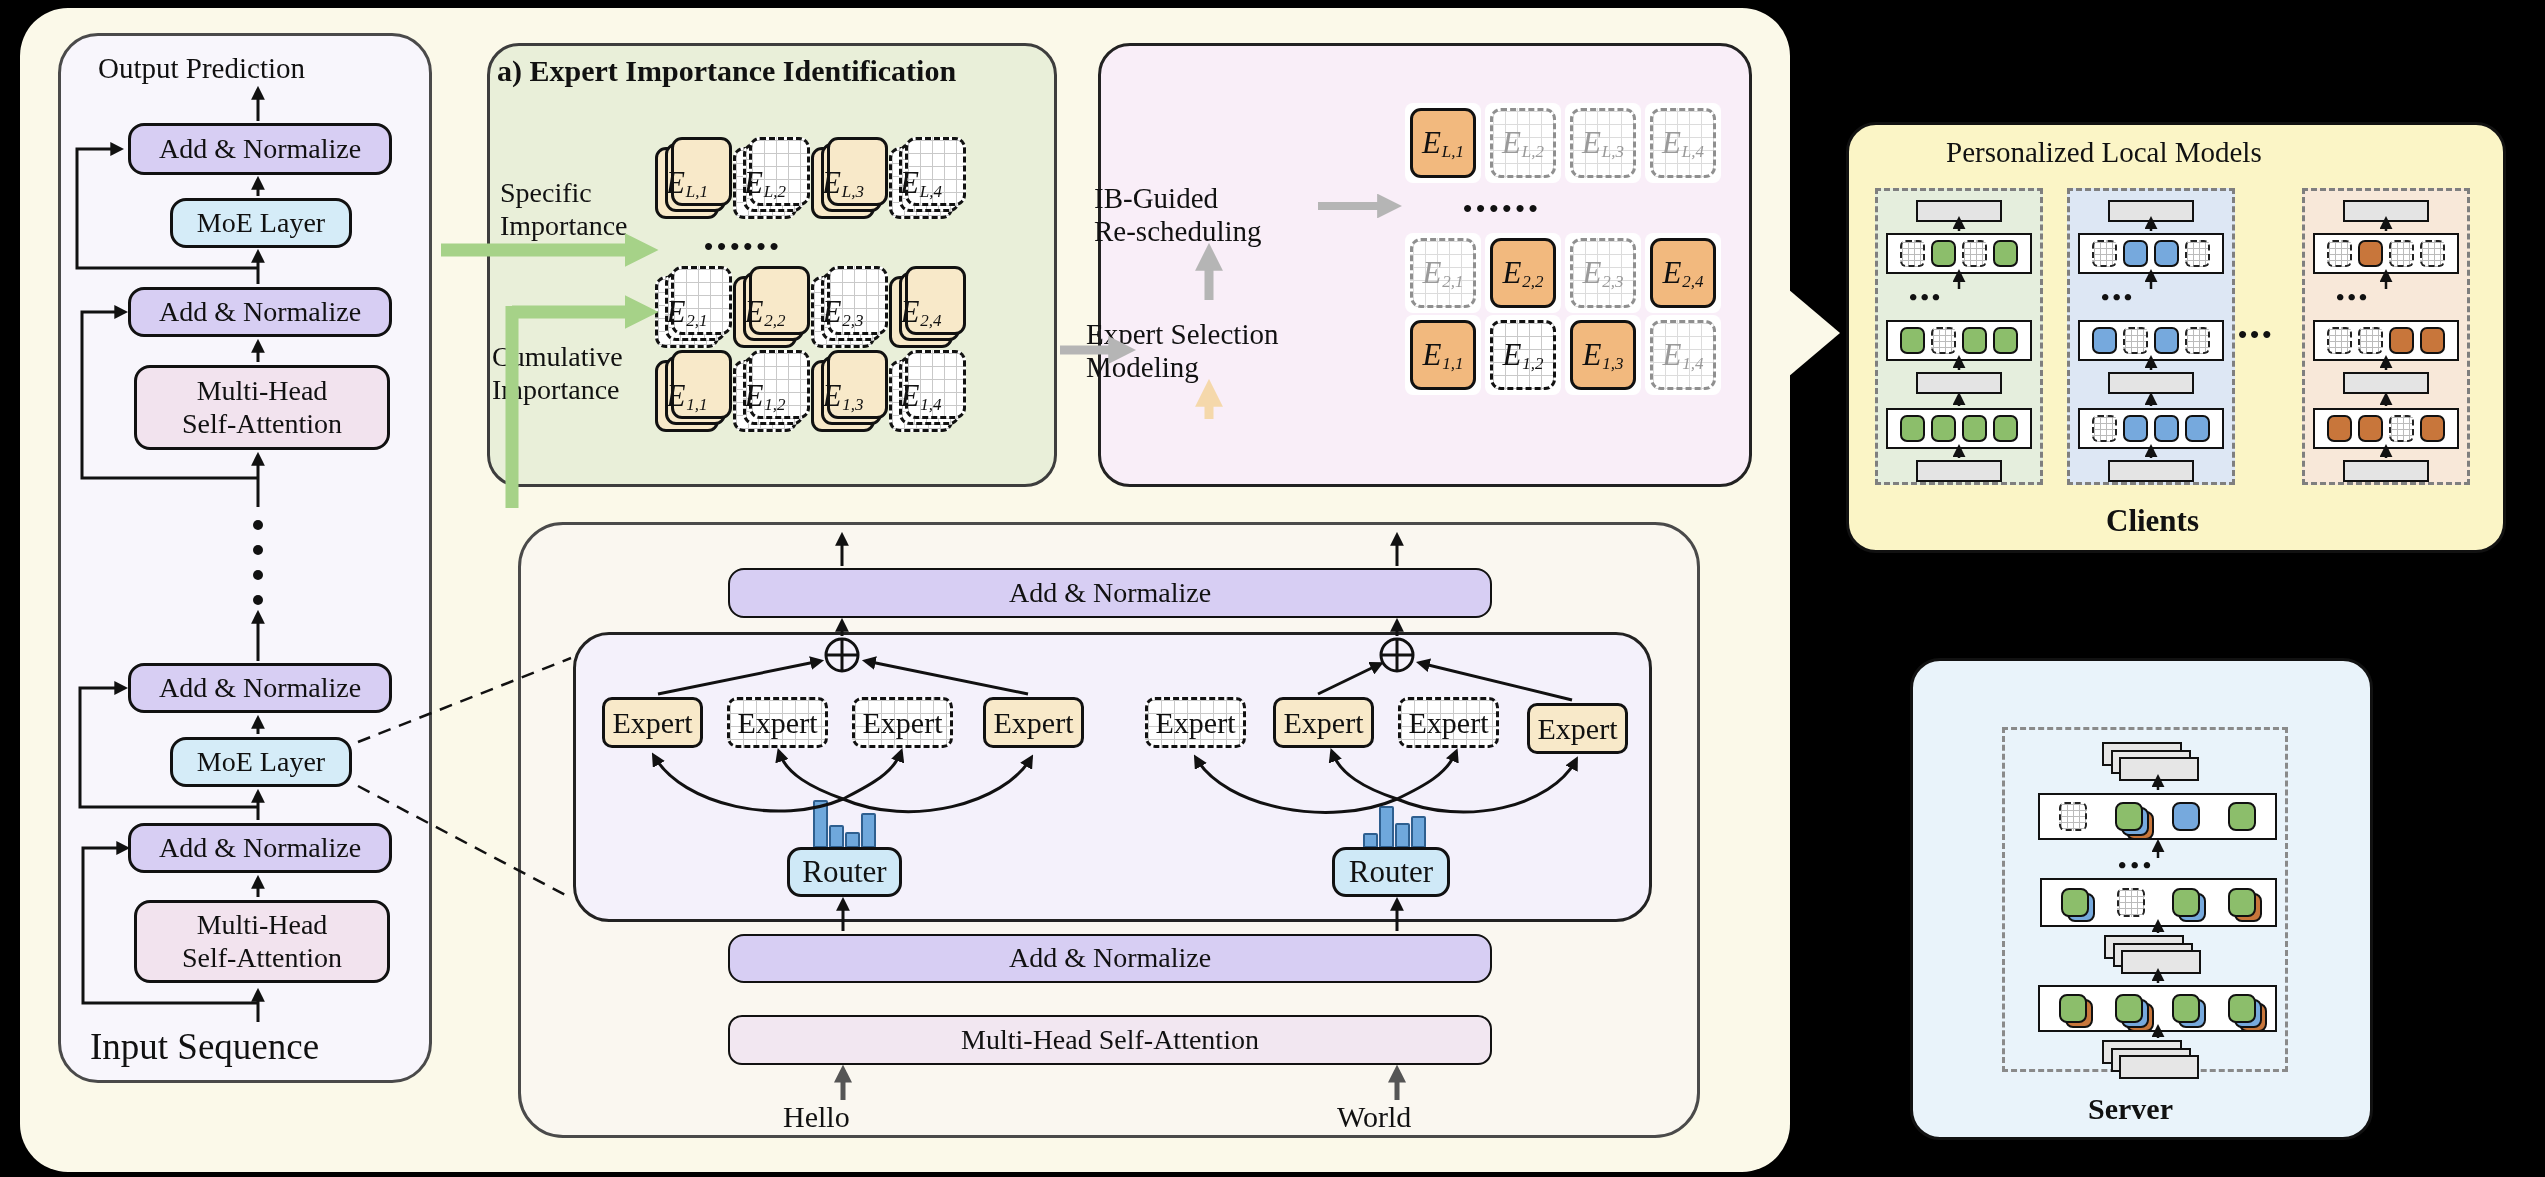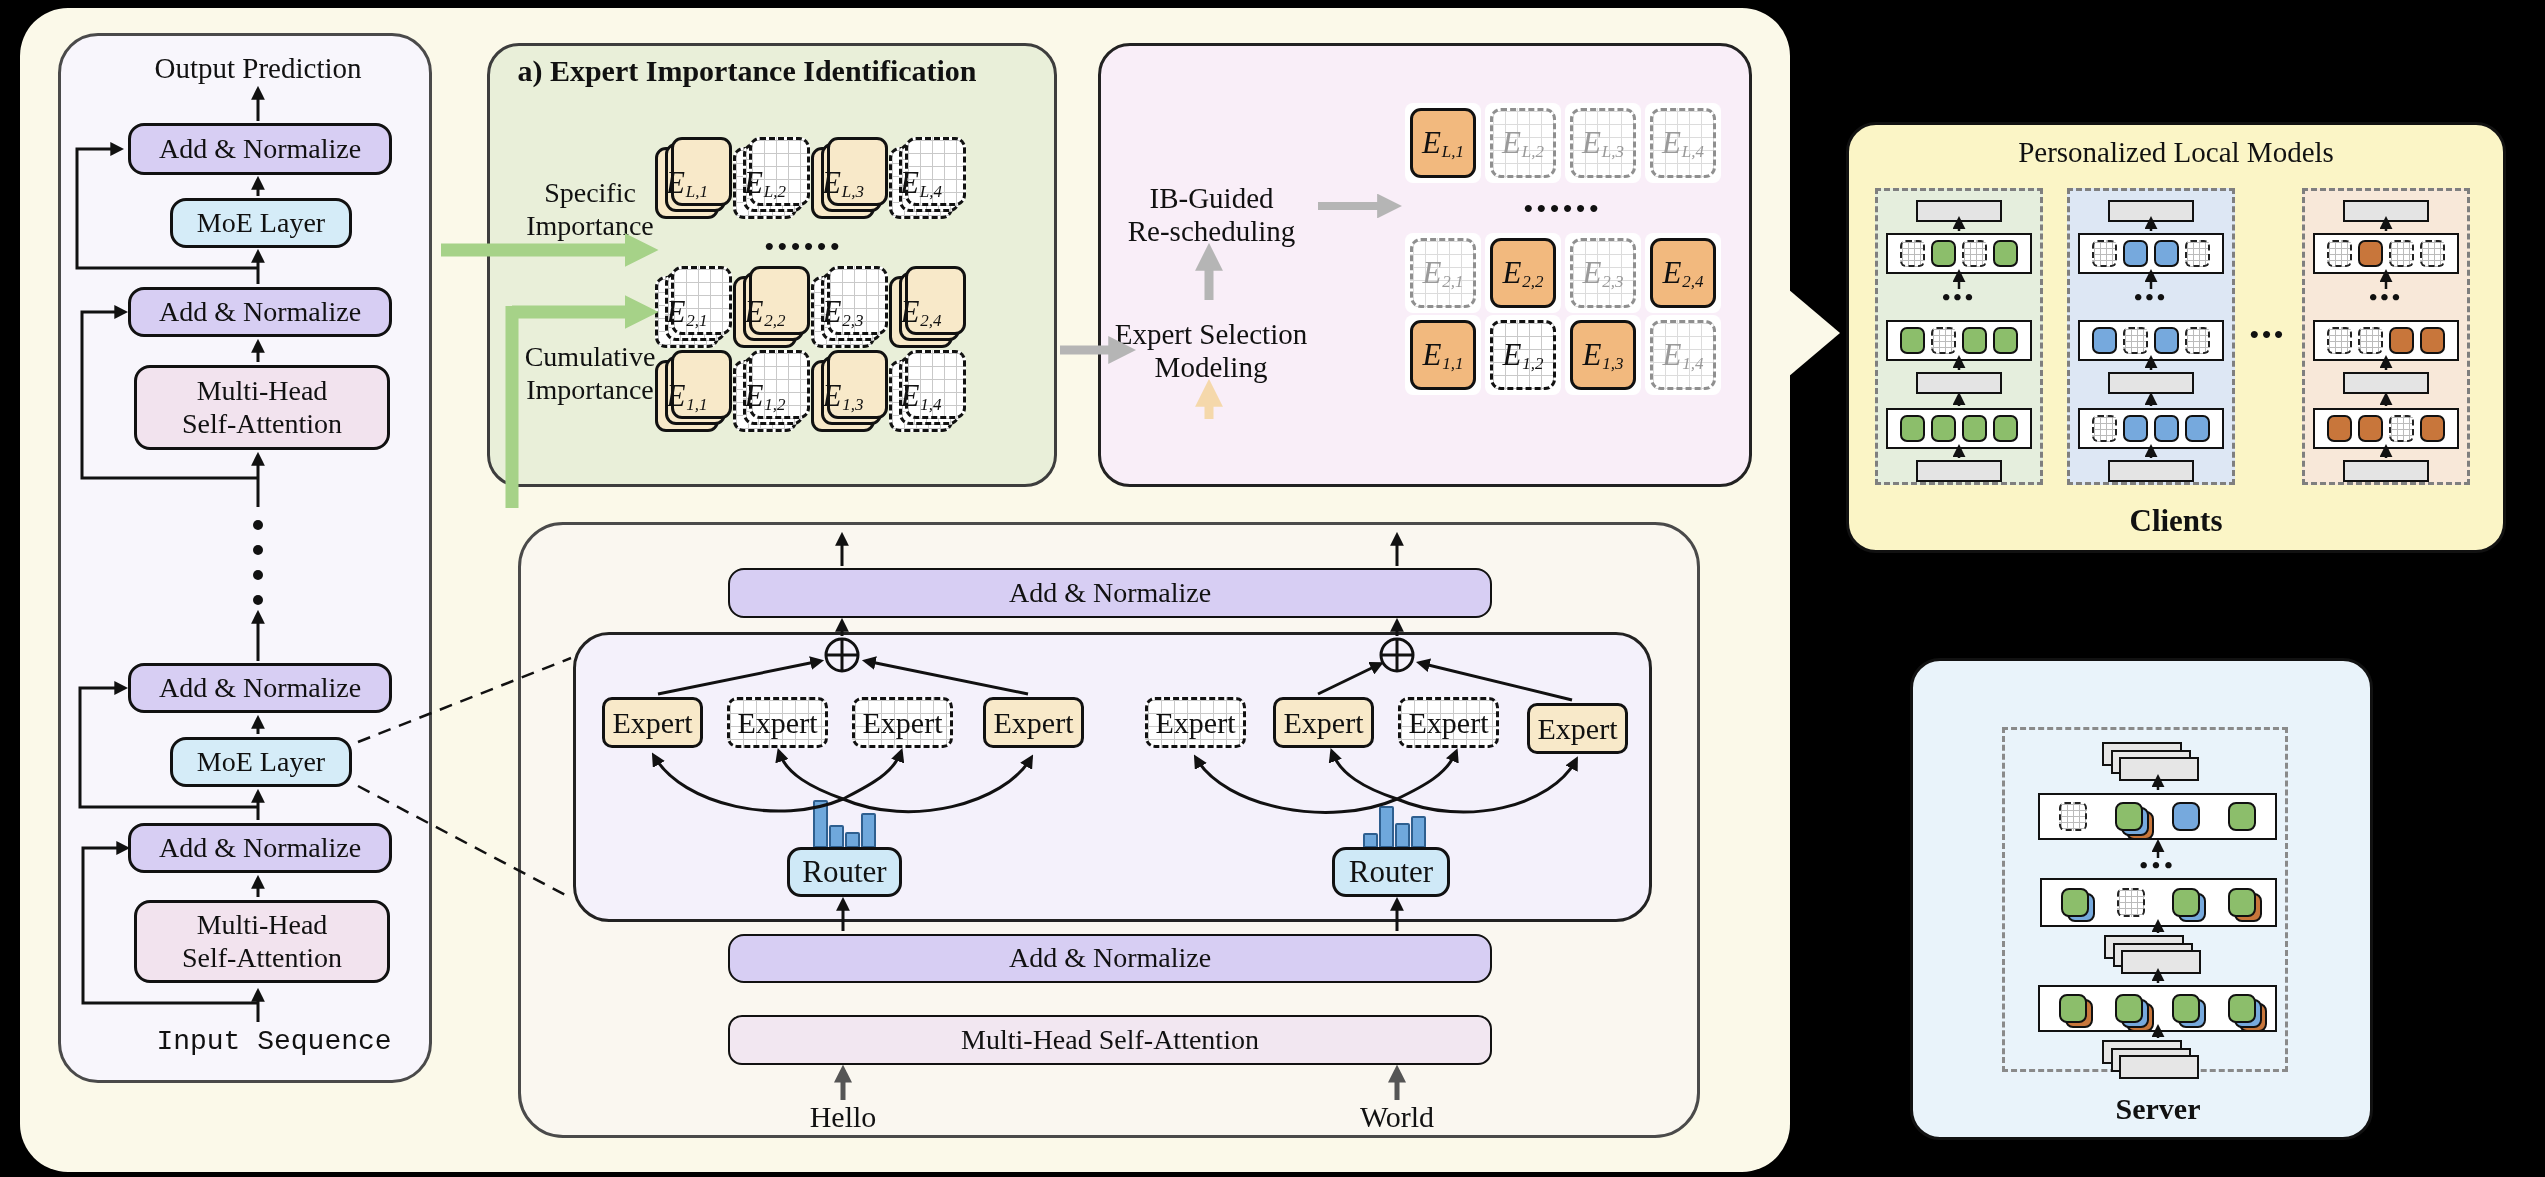--- a/index.html
+++ b/index.html
@@ -1,19 +1,19 @@
 <!DOCTYPE html>
 <html><head>
 <meta charset="utf-8">
 <style>
   html,body{margin:0;padding:0;background:#000;}
   #canvas{position:relative;width:2545px;height:1177px;background:#000;overflow:hidden;
           font-family:"Liberation Serif","DejaVu Serif",serif;color:#111;}
   .panel{position:absolute;box-sizing:border-box;}
-  .lbl{position:absolute;text-align:center;line-height:1.15;}
+  .lbl{position:absolute;text-align:left;line-height:1.15;}
   .b{font-weight:bold;}
   
   .bx{position:absolute;box-sizing:border-box;display:flex;align-items:center;justify-content:center;
       text-align:center;border:3px solid #111;border-radius:16px;font-size:28px;line-height:1.15;}
   .anb{background:#D7CEF3;}
   .moeb{background:#D5ECF8;}
   .mhsab{background:#F2E3EE;}
   .mhsab2{background:#F2E7F1;border-radius:14px;}
   
   .tile{position:absolute;box-sizing:border-box;z-index:0;display:flex;align-items:center;justify-content:center;
@@ -108,21 +108,21 @@
   <div class="bx moeb" style="left:170px;top:737px;width:182px;height:50px;">
     <span>MoE Layer</span>
     </div>
   <div class="bx anb" style="left:128px;top:823px;width:264px;height:50px;">
     <span>Add &amp; Normalize</span>
     </div>
   <div class="bx mhsab" style="left:134px;top:900px;width:256px;height:83px;flex-direction:column;">
     <span>Multi-Head</span>
     <span>Self-Attention</span>
     </div>
-  <div class="lbl" style="left:114px;top:1026px;width:320px;font-size:28px;font-family:Liberation Mono, monospace;">Input Sequence</div>
+  <div class="lbl" style="left:90px;top:1026px;width:320px;font-size:37px;">Input Sequence</div>
 
   <div class="panel" style="left:487px;top:43px;width:570px;height:444px;border:3px solid #3d3d3d;border-radius:32px;background:#E9EFD9;"></div>
   <div class="lbl b" style="left:497px;top:54px;width:500px;font-size:30px;">a) Expert Importance Identification</div>
   <div class="lbl" style="left:500px;top:176px;width:180px;font-size:28px;line-height:33px;">
     <div>Specific</div>
     <div>Importance</div>
     </div>
   <div class="lbl" style="left:492px;top:340px;width:196px;font-size:28px;line-height:33px;">
     <div>Cumulative</div>
     <div>Importance</div>

